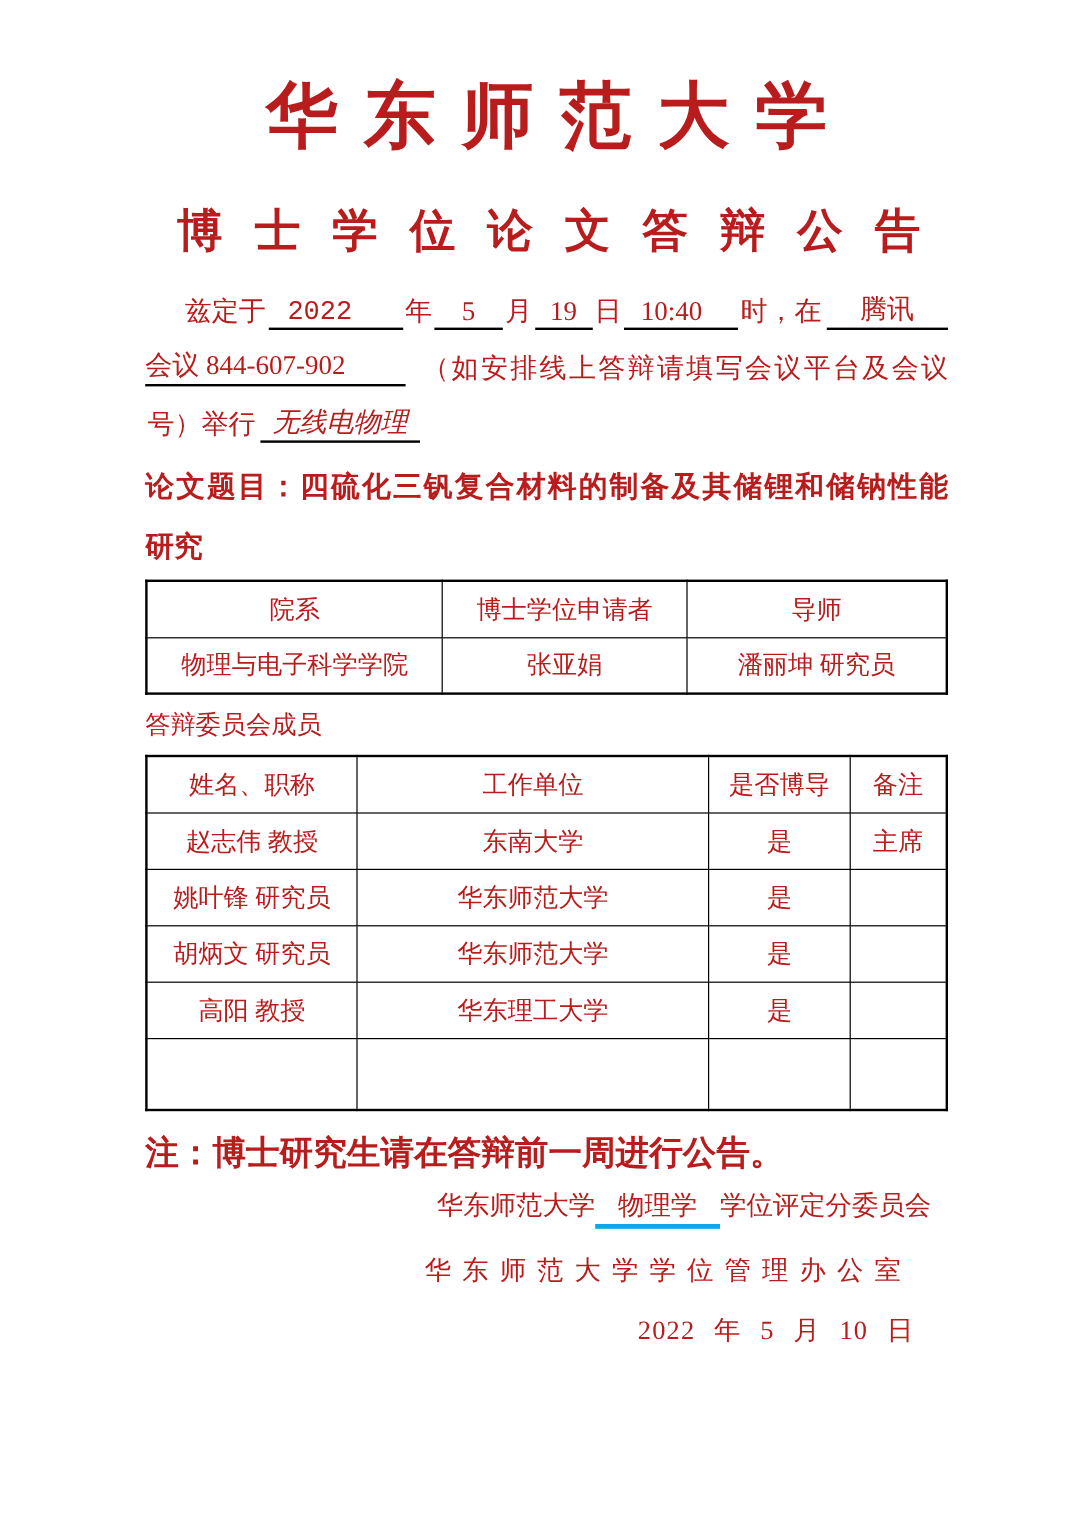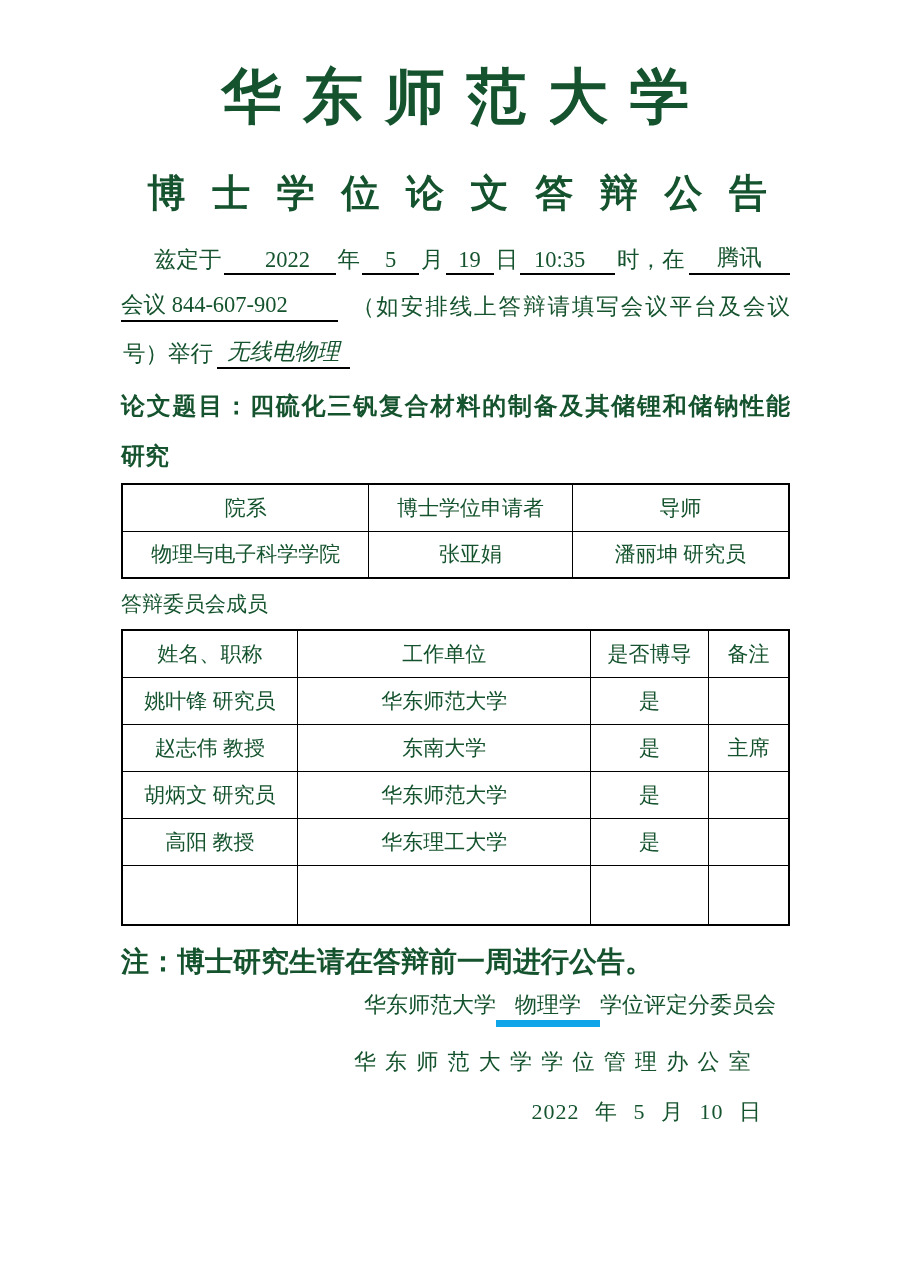--- a/index.html
+++ b/index.html
@@ -2,21 +2,21 @@
 <html><head>
 <meta charset="utf-8">
 <style>
   * { box-sizing: border-box; }
   html, body { margin: 0; padding: 0; background: #ffffff; }
   .page {
     position: relative;
     width: 899px;
     height: 1273px;
     background: #ffffff;
-    color: #14532d;
+    color: #b91c1c;
     font-family: "Liberation Serif", "DejaVu Serif", serif;
     padding: 64px 109px 0 121px;
   }
 
   
   .uni-title {
     margin: 0;
     font-size: 60px;
     line-height: 66px;
     font-weight: 900;
@@ -35,21 +35,21 @@
     text-indent: 0.70em;
     white-space: nowrap;
   }
 
   
   .notice { margin-top: 14px; font-size: 22.5px; }
   .nline { display: flex; align-items: flex-end; height: 47px; }
   .lbl { padding: 0 2px; white-space: nowrap; }
   .blank { border-bottom: 2px solid #000; text-align: center; white-space: nowrap; }
   .blank-indent { padding-left: 33px; }
-  .w-year  { width: 112px; text-align: center; padding-left: 16px; }
+  .w-year  { width: 112px; text-align: left; padding-left: 16px; font-family: Liberation Mono, monospace; }
   .w-month { width: 57px; }
   .w-day   { width: 48px; }
   .w-time  { width: 95px; text-align: left; padding-left: 14px; }
   .w-platform { flex: 1; margin-left: 2px; }
   .w-platform2 { padding-right: 50px; text-align: left; }
   .w-major { padding: 0 10px; margin: 0 2px; font-style: italic; }
   .fill-justify {
     flex: 1;
     margin-left: 14px;
     text-align: justify;
@@ -81,21 +81,21 @@
   .info-tbl { margin-top: 10px; border-radius: 27px; }
   .committee-tbl { margin-top: 12px; }
   .committee-tbl tr.empty-row td { height: 60px; }
 
   .section-label { margin-top: 12px; font-size: 21px; line-height: 26px; }
 
   
   .note { margin-top: 22px; font-size: 28px; font-weight: 700; line-height: 28px; }
   .sig { text-align: right; font-size: 22px; line-height: 30px; }
   .sig1 { margin-top: 14px; padding-right: 14px; }
-  .sig1 .blank-major { border-bottom: 7px solid #0ea5e9; padding: 0 19px; display: inline-block; }
+  .sig1 .blank-major { border-bottom: 4px solid #0ea5e9; padding: 0 19px; display: inline-block; }
   .sig2 { margin-top: 20px; padding-right: 30px; letter-spacing: 0.42em; white-space: nowrap; }
   .sig3 { margin-top: 20px; padding-right: 28px; word-spacing: 9px; letter-spacing: 1px; white-space: nowrap; }
 </style>
 </head>
 <body>
 
 <div class="page">
 
   <h1 class="uni-title">华东师范大学</h1>
 
@@ -103,21 +103,21 @@
 
   <div class="notice">
     <div class="nline">
       <span class="lbl blank-indent">兹定于</span>
       <span class="blank w-year">2022</span>
       <span class="lbl">年</span>
       <span class="blank w-month">5</span>
       <span class="lbl">月</span>
       <span class="blank w-day">19</span>
       <span class="lbl">日</span>
-      <span class="blank w-time">10:35</span>
+      <span class="blank w-time">10:40</span>
       <span class="lbl">时，在</span>
       <span class="blank w-platform">腾讯</span>
     </div>
     <div class="nline">
       <span class="blank w-platform2">会议 844-607-902</span>
       <span class="fill-justify">（如安排线上答辩请填写会议平台及会议</span>
     </div>
     <div class="nline">
       <span class="lbl">号）举行</span>
       <span class="blank w-major">无线电物理</span>
@@ -159,30 +159,30 @@
         <col style="width:12.1%">
       </colgroup>
     <tbody>
       <tr>
         <td>姓名、职称</td>
         <td>工作单位</td>
         <td>是否博导</td>
         <td>备注</td>
       </tr>
       <tr>
+        <td>赵志伟 教授</td>
+        <td>东南大学</td>
+        <td>是</td>
+        <td>主席</td>
+      </tr>
+      <tr>
         <td>姚叶锋 研究员</td>
         <td>华东师范大学</td>
         <td>是</td>
         <td></td>
-      </tr>
-      <tr>
-        <td>赵志伟 教授</td>
-        <td>东南大学</td>
-        <td>是</td>
-        <td>主席</td>
       </tr>
       <tr>
         <td>胡炳文 研究员</td>
         <td>华东师范大学</td>
         <td>是</td>
         <td></td>
       </tr>
       <tr>
         <td>高阳 教授</td>
         <td>华东理工大学</td>

